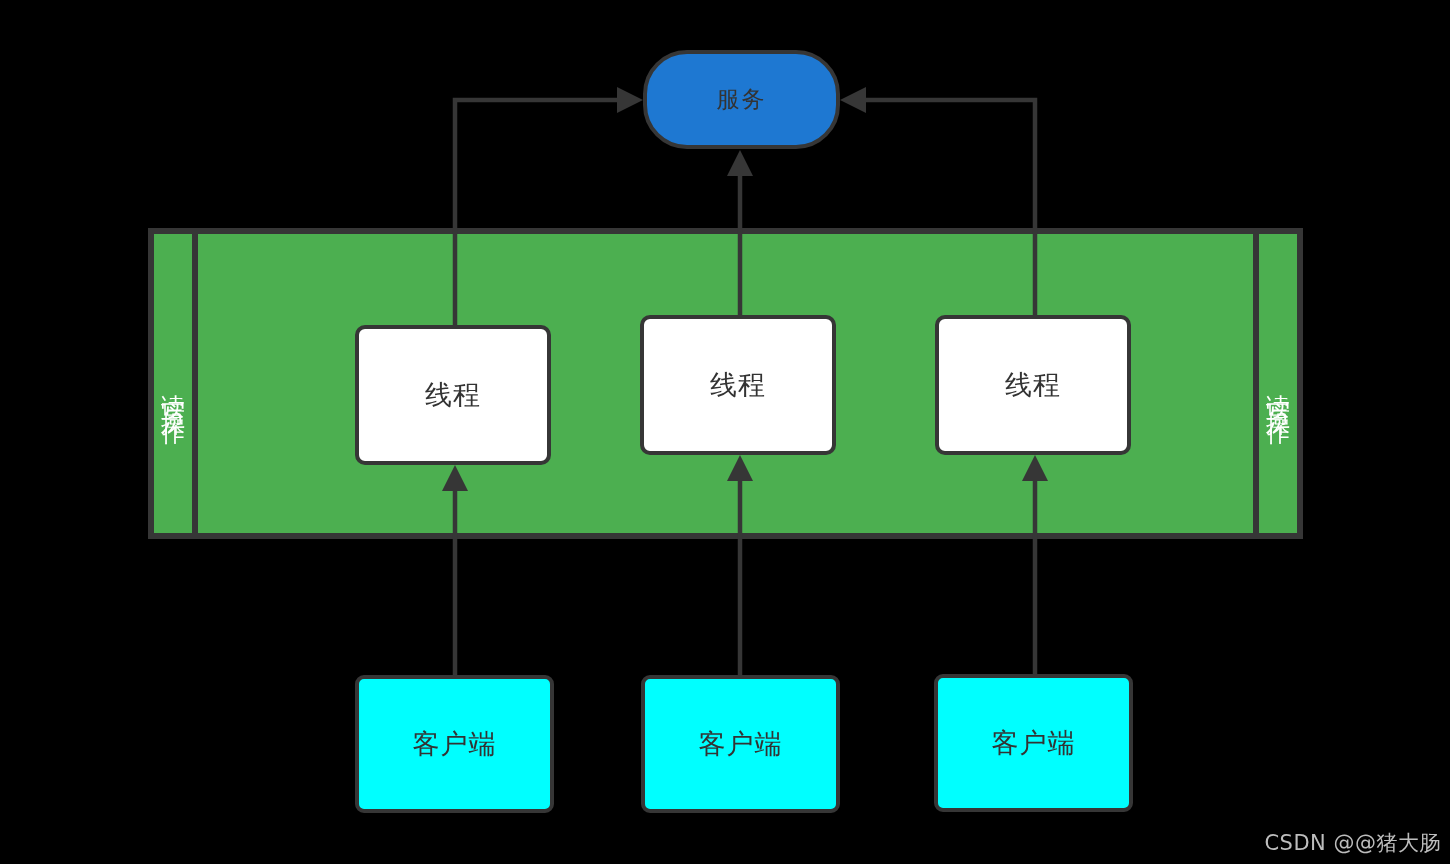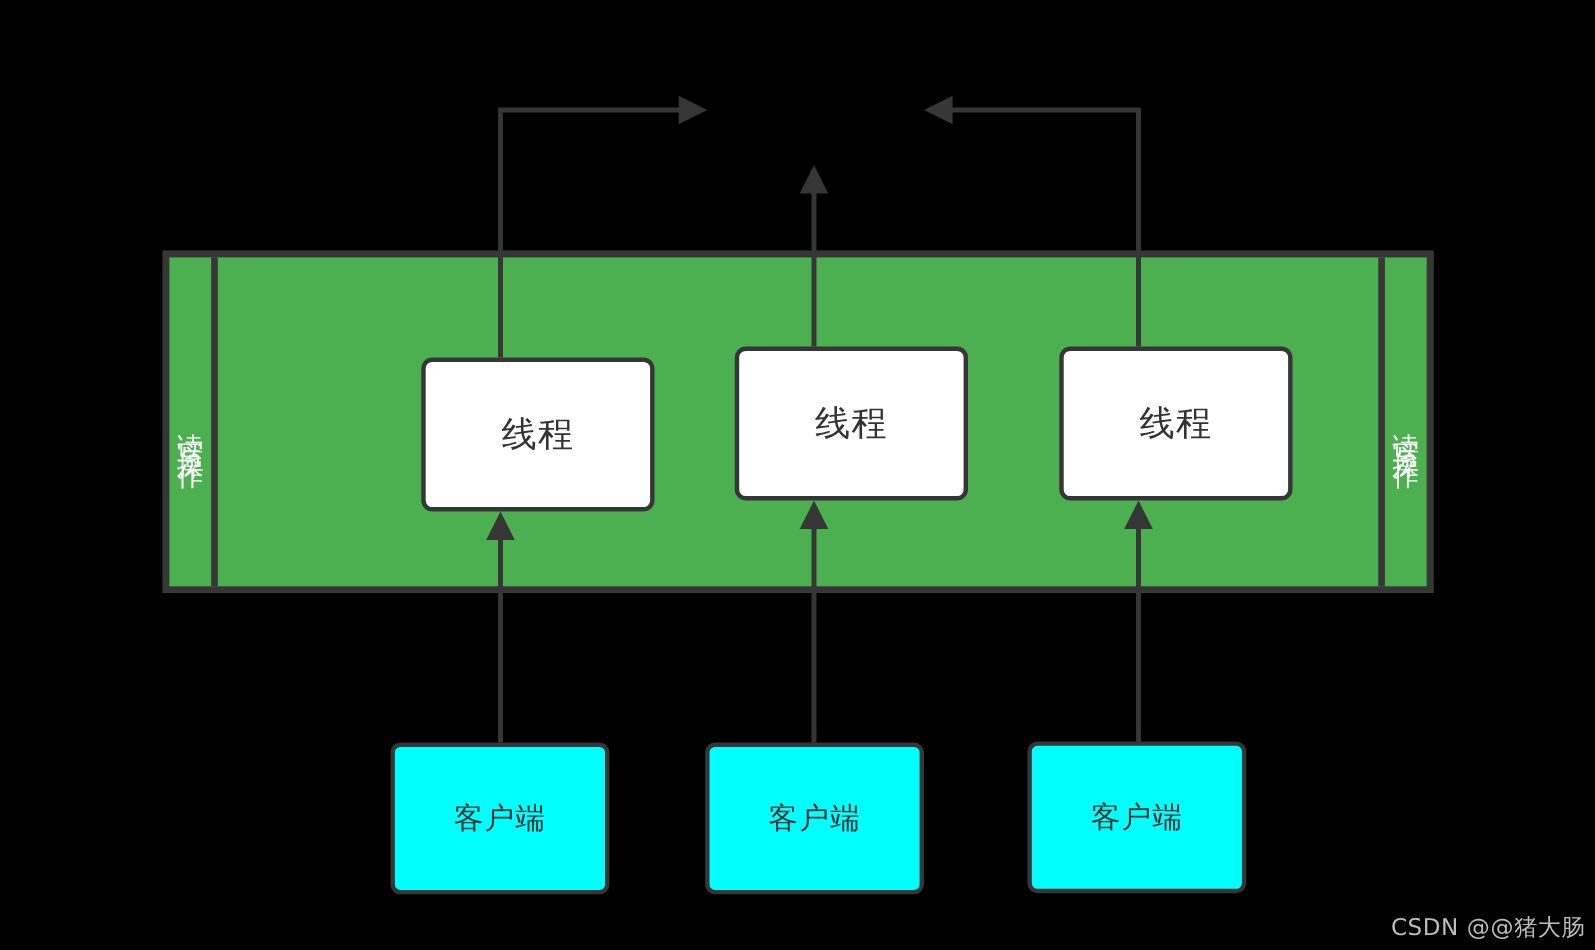--- a/index.html
+++ b/index.html
@@ -69,24 +69,23 @@
     color: var(--band-label-text);
     font-size: 24px;
     letter-spacing: 9px;
     padding-top: 18px;
   }
   .band-label.left  { left: 0; }
   .band-label.right { right: 0; }
   .thread {
     background: var(--thread-fill);
     border-radius: 10px;
-    width: 212px; height: 140px;
-    font-size: 32px;
+    width: 196px; height: 140px;
+    font-size: 27px;
     letter-spacing: 1px;
-    margin-left: 28px;
   }
   .thread.t1 { left: 355px; top: 325px; }
   .thread.t2 { left: 640px; top: 315px; }
   .thread.t3 { left: 935px; top: 315px; }
   .client {
     background: var(--client-fill);
     border-radius: 9px;
     width: 199px; height: 138px;
     font-size: 27px;
     letter-spacing: 1px;
@@ -164,16 +163,19 @@
     <path d="M455,675 L455,488"></path>
     <polygon points="455,465 442,491 468,491"></polygon>
 
     <path d="M740,675 L740,478"></path>
     <polygon points="740,455 727,481 753,481"></polygon>
 
     <path d="M1035,675 L1035,478"></path>
     <polygon points="1035,455 1022,481 1048,481"></polygon>
   </svg>
 
+  <div class="node service">
+    <span>服务</span>
+  </div>
 
   <div class="watermark">CSDN @@猪大肠</div>
 
 </div>
 
 </body></html>

